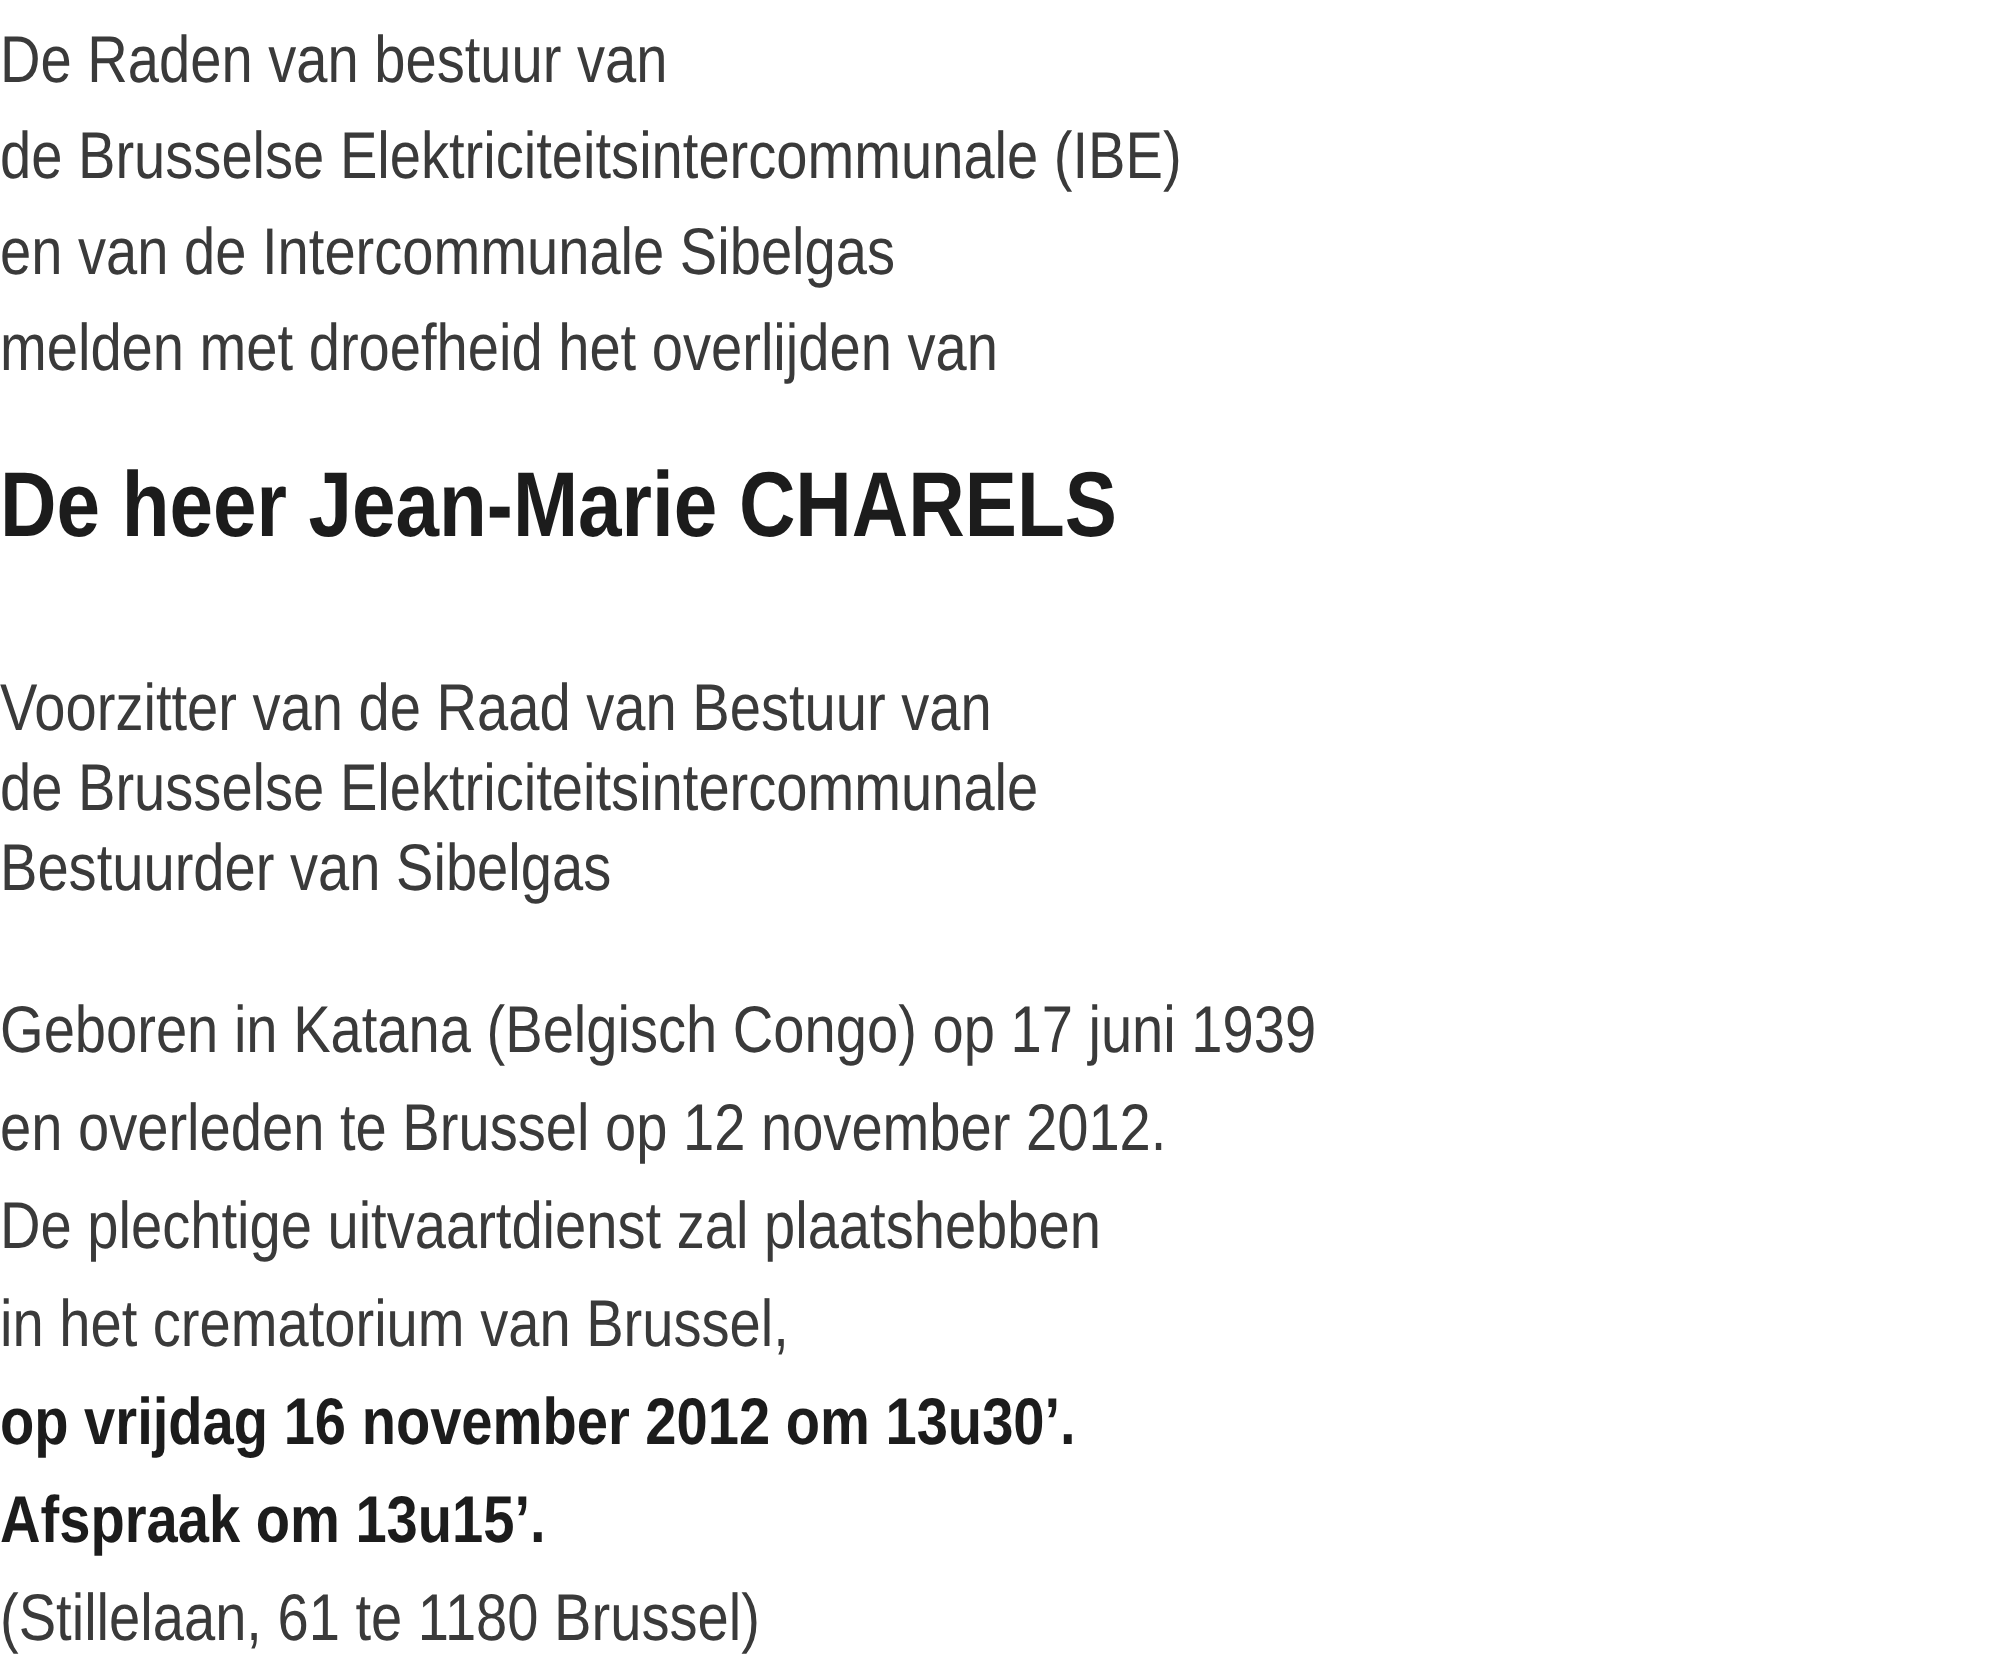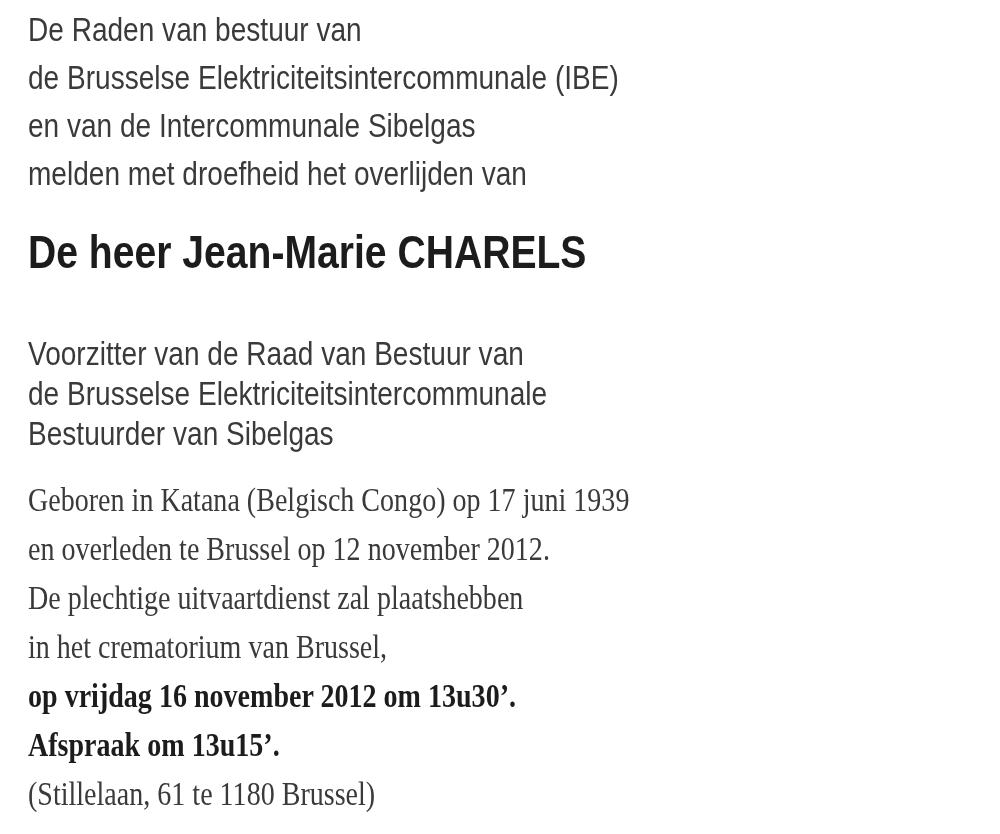--- a/index.html
+++ b/index.html
@@ -8,21 +8,21 @@
     background: #ffffff;
   }
   body {
     width: 1000px;
     height: 834px;
     overflow: hidden;
     font-family: "Liberation Sans", sans-serif;
     color: #3a3a3a;
   }
   .doc {
-    padding-left: 28px;
+    padding-left: 0;
     padding-top: 6px;
   }
   .line {
     white-space: nowrap;
     transform: scaleX(0.85);
     transform-origin: 0 50%;
   }
   .intro .line {
     font-size: 33px;
     line-height: 48px;
@@ -40,22 +40,21 @@
   }
   .roles {
     margin-top: 58px;
   }
   .roles .line {
     font-size: 33px;
     line-height: 40px;
     font-weight: 400;
   }
   .details {
-    margin-top: 22px;
-    font-family: Liberation Serif, serif;
+    margin-top: 36px;
   }
   .details .line {
     font-size: 33px;
     line-height: 49px;
     font-weight: 400;
   }
   .details .line.bold {
     font-weight: 700;
     color: #1c1c1c;
   }

